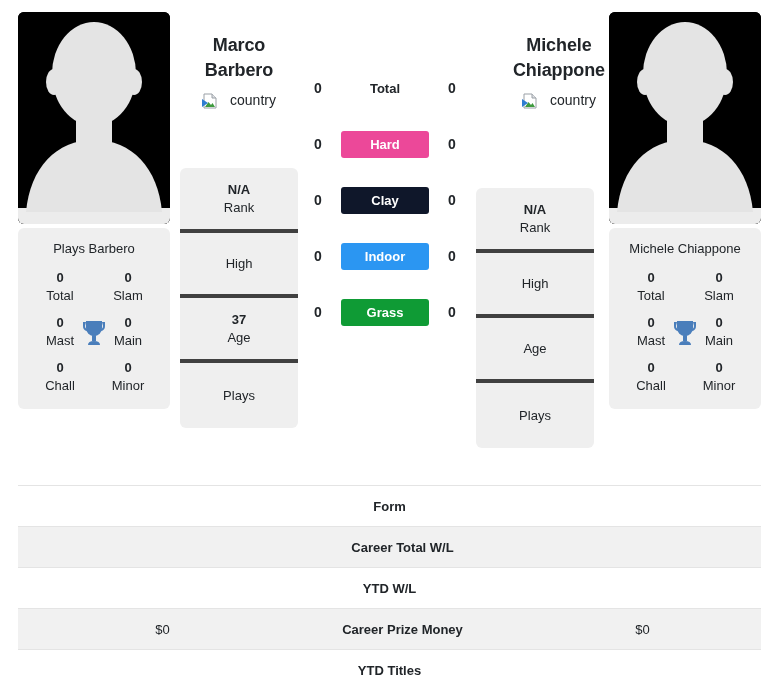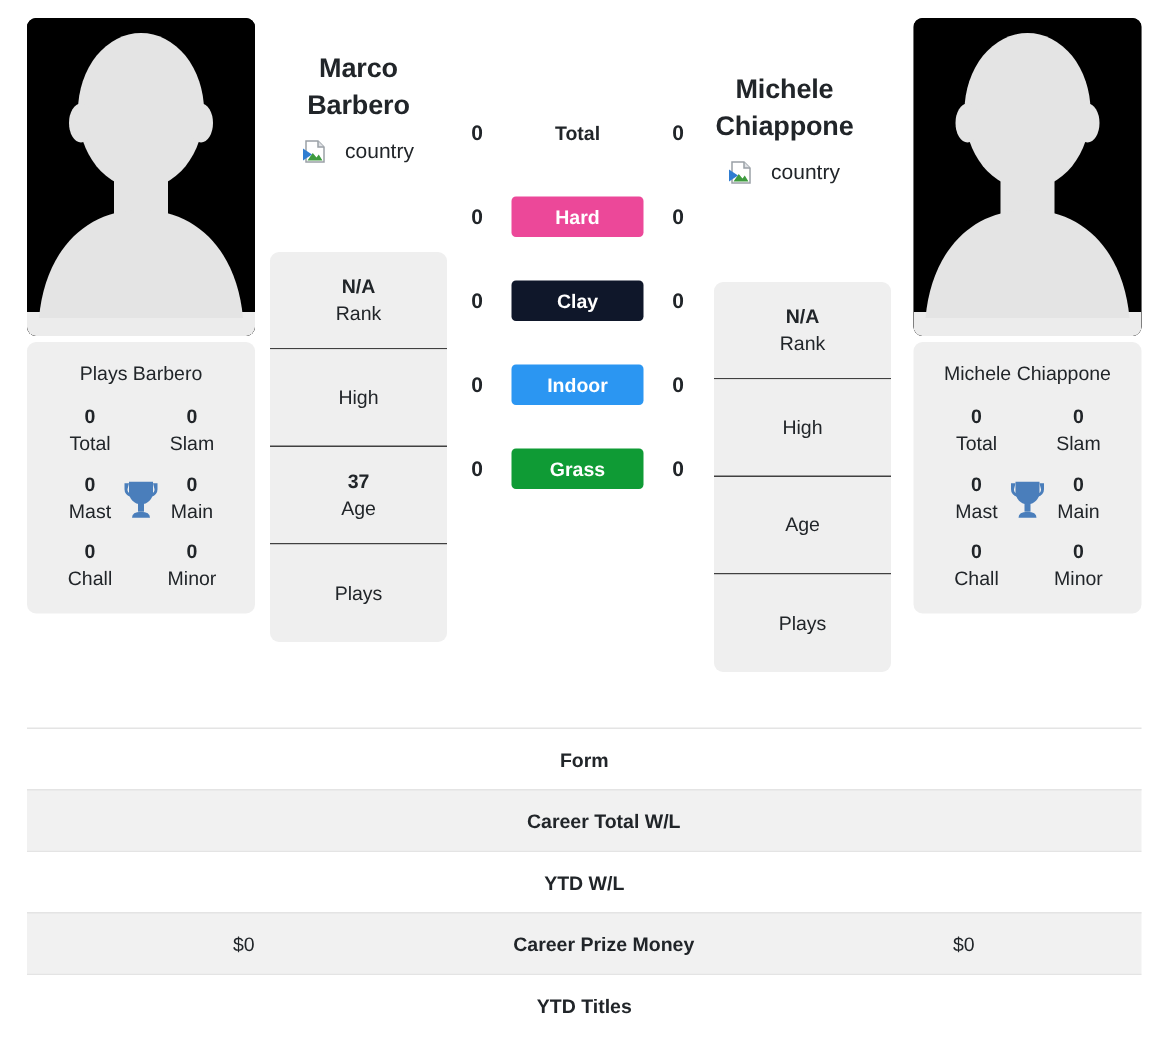--- a/index.html
+++ b/index.html
@@ -17,21 +17,21 @@
     position: absolute; top: 12px; width: 152px; height: 212px;
     background: #000; border-radius: 6px; overflow: hidden;
   }
   .photo.left  { left: 18px; }
   .photo.right { left: 609px; }
   .photo svg { display: block; width: 100%; height: 100%; }
 
   
   .nameblock { position: absolute; width: 118px; text-align: center; }
   .nameblock.left  { left: 180px; top: 33px; }
-  .nameblock.right { left: 464px; top: 33px; margin-top: 14px; }
+  .nameblock.right { left: 500px; top: 33px; }
   .pname {
     font-size: 18px; font-weight: 700; line-height: 25px;
     color: #212529; letter-spacing: -0.1px;
   }
   .countryline {
     margin-top: 9px; font-size: 14px; color: #212529;
     display: flex; align-items: center; justify-content: center; gap: 12px;
     line-height: 17px; white-space: nowrap;
   }
   .brokenimg { width: 16px; height: 16px; flex: 0 0 16px; display: block; }
@@ -78,21 +78,21 @@
   }
 
   
   .rankcol { position: absolute; width: 118px; }
   .rankcol.left  { left: 180px; top: 168px; }
   .rankcol.right { left: 476px; top: 188px; }
   .rcell {
     background: #efefef; text-align: center;
     display: flex; flex-direction: column; align-items: center;
     justify-content: center; height: 65px;
-    border-bottom: 1px solid #404040;
+    border-bottom: 4px solid #404040;
   }
   .rcell:first-child { border-radius: 6px 6px 0 0; }
   .rcell:last-child  { border-radius: 0 0 6px 6px; border-bottom: none; }
   .r-num { font-size: 13px; font-weight: 700; line-height: 18px; }
   .r-cap { font-size: 13px; line-height: 18px; }
 
   
   .table { position: absolute; left: 18px; top: 485px; width: 743px; }
   .trow {
     display: flex; align-items: center; height: 41px;

